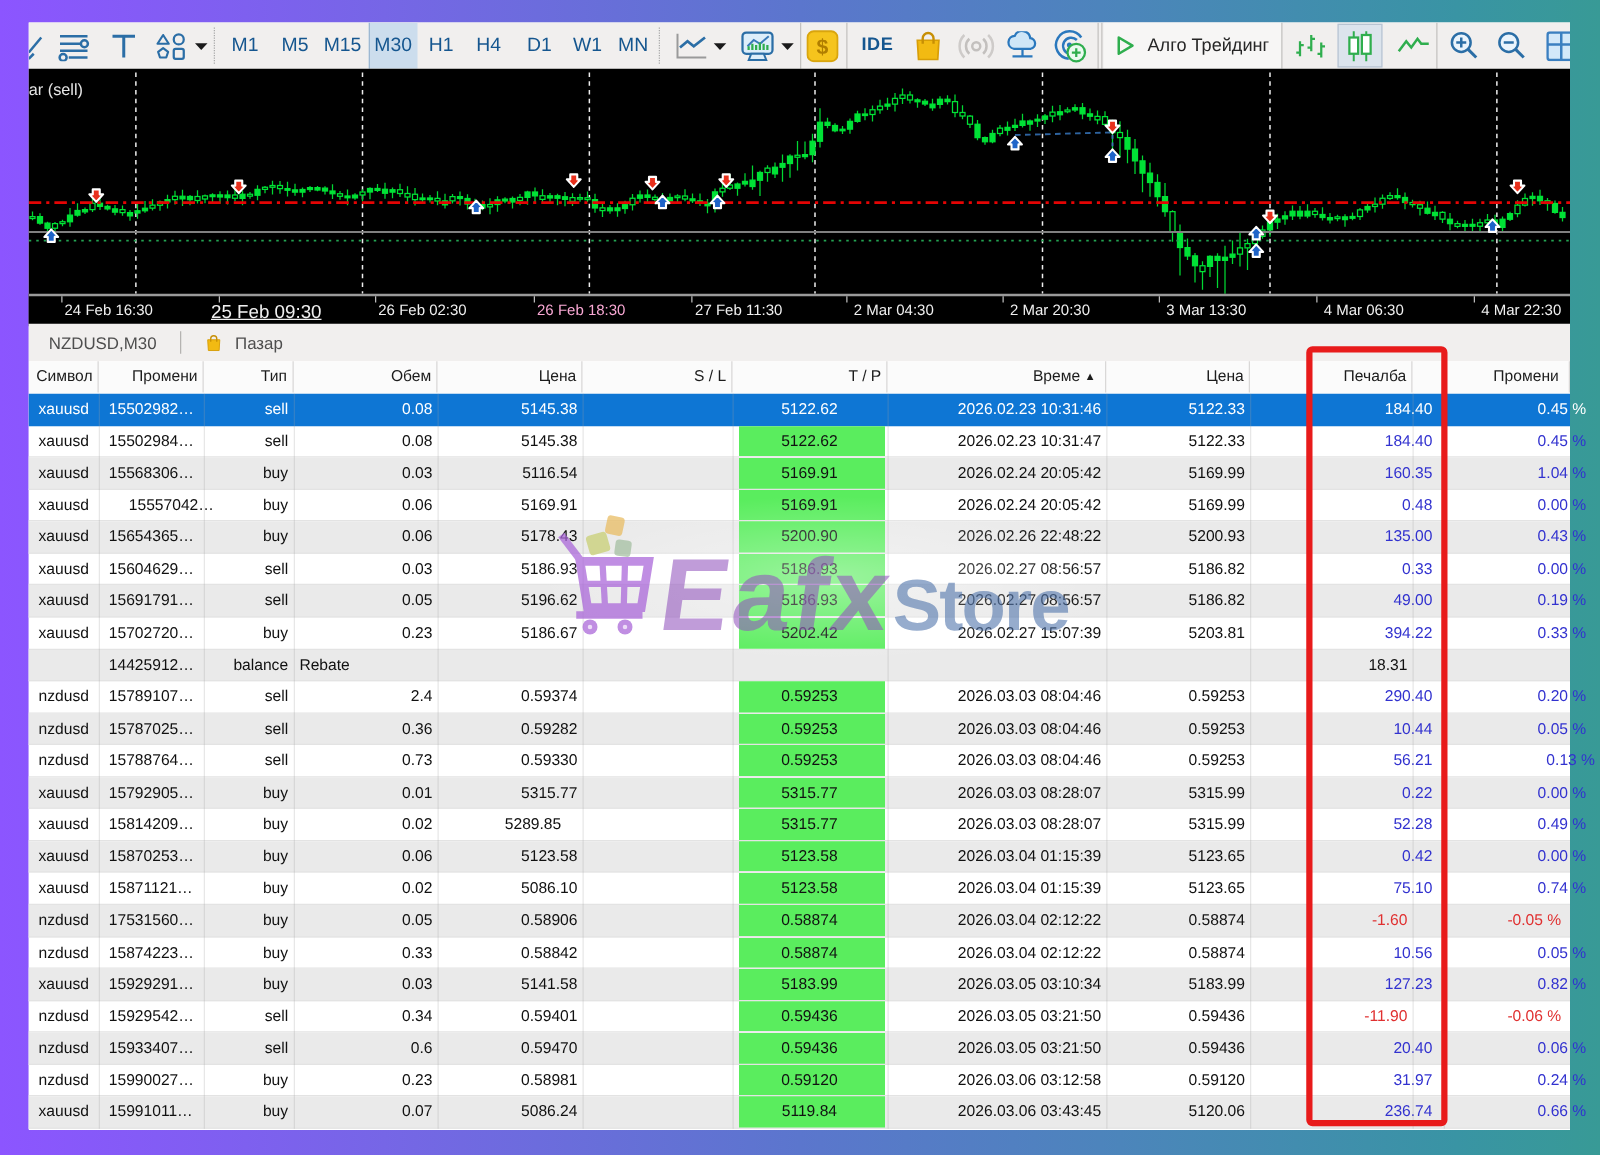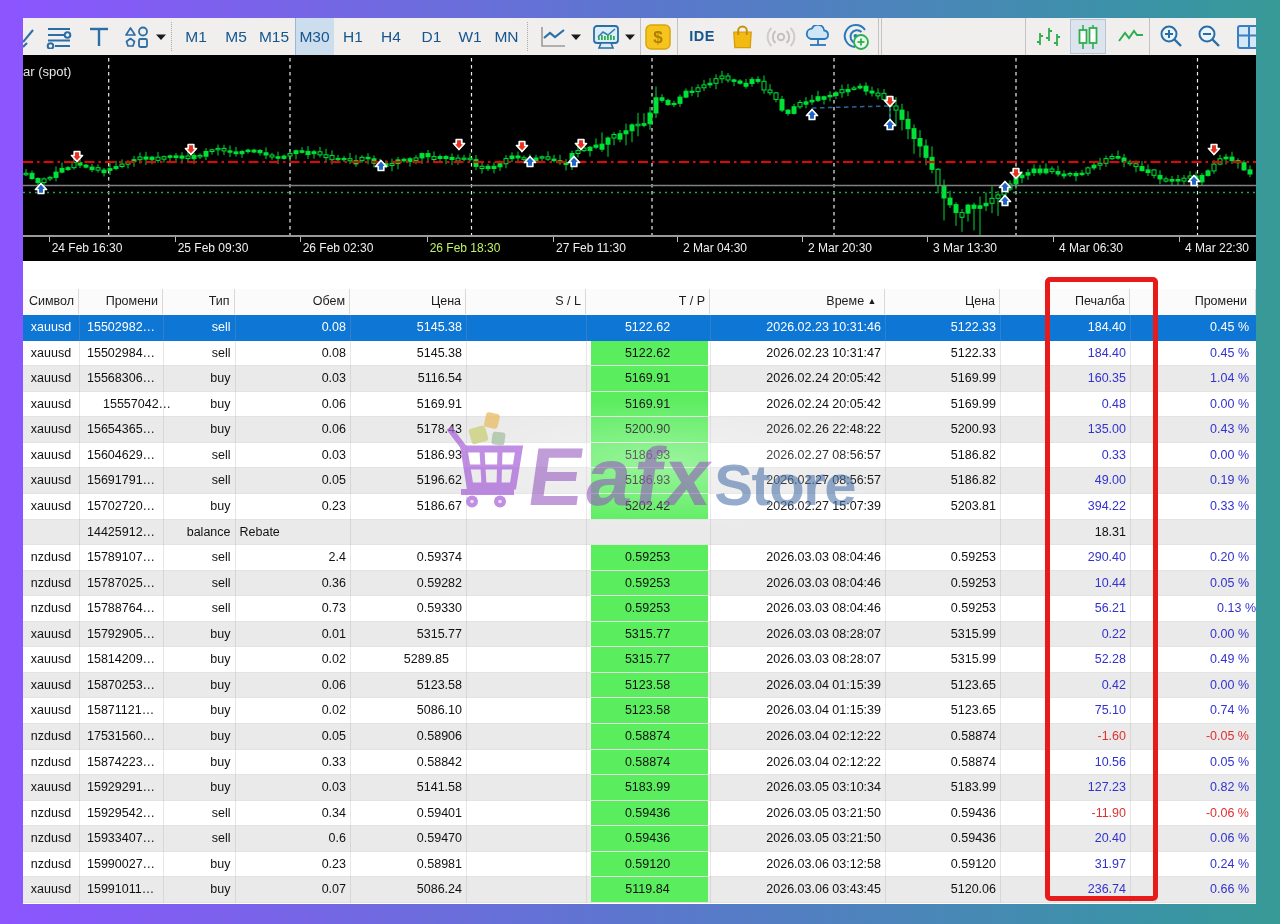--- a/index.html
+++ b/index.html
@@ -18,21 +18,21 @@
   .th{position:absolute;top:0;height:25px;line-height:25px;text-align:right;border-right:1px solid #d9d8d7;box-sizing:border-box;padding-right:4px;}
   .tbody{position:absolute;left:0;top:297px;width:1233px;height:588px;background:#fff;font-size:12.5px;color:#111;}
   .row{position:absolute;left:0;width:1233px;height:25.57px;}
   .row.g{background:#eaeaea;}
   .row.sel{background:#0e76d4;color:#fff;}
   .cell{position:absolute;top:0;height:100%;line-height:25.3px;text-align:right;box-sizing:border-box;padding-right:4px;white-space:nowrap;overflow:hidden;}
   .cl{text-align:left;padding-left:8px;padding-right:0;}
   .cc{text-align:center;padding-right:0;}
   .tp{background:#5aed5e;border-left:5px solid transparent;border-right:2px solid transparent;background-clip:padding-box;text-align:center;}
   .sel .tp{background:transparent;}
-  .pos{color:#3232cf;} .neg{color:#e03030;}
+  .pos{color:#3232cf;margin-left:20px;} .neg{color:#e03030;}
   .sel .pos{color:#fff;}
   .redbox{position:absolute;left:1045px;top:277px;width:113px;height:624px;border:5px solid #e81b1b;border-radius:5px;box-sizing:border-box;z-index:50;}
   .wm{position:absolute;left:0;top:0;z-index:40;}
 </style>
 </head>
 <body>
 <div class="win">
   <div class="toolbar" id="toolbar">
       <div class="tbi" style="left:0px;width:12px;">
         <svg width="12" height="22" viewBox="0 0 12 22">
@@ -143,20 +143,26 @@
           <path d="M23 7 a11 11 0 1 0 -10 17" fill="none" stroke="#2b78bd" stroke-width="2"></path>
           <path d="M19.5 9 a6.5 6.5 0 1 0 -6 11" fill="none" stroke="#2b78bd" stroke-width="2"></path>
           <circle cx="13.5" cy="13" r="2" fill="#2b78bd"></circle>
           <circle cx="19" cy="19" r="7" fill="#eafaf0" stroke="#2fae4e" stroke-width="1.8"></circle>
           <line x1="15.5" y1="19" x2="22.5" y2="19" stroke="#2fae4e" stroke-width="1.8"></line>
           <line x1="19" y1="15.5" x2="19" y2="22.5" stroke="#2fae4e" stroke-width="1.8"></line>
         </svg>
       </div>
       <div class="sepline" style="left:855px;"></div>
       <div class="sepline" style="left:858px;"></div>
+      <div style="position:absolute;left:860px;top:0;width:142px;height:37px;background:#f7f6f5;display:flex;align-items:center;">
+        <svg width="17" height="17" viewBox="0 0 17 17" style="margin-left:9px;">
+          <path d="M3 2 L14 8.5 L3 15 Z" fill="none" stroke="#2fae4e" stroke-width="2" stroke-linejoin="round"></path>
+        </svg>
+        <span style="font-size:14.5px;color:#262626;margin-left:9px;">Алго Трейдинг</span>
+      </div>
       <div class="sepline" style="left:1002px;"></div>
       <div class="tbi" style="left:1012px;width:28px;">
         <svg width="26" height="24" viewBox="0 0 26 24">
           <path d="M4 20 L4 8 M4 11 L7 11 M1 17 L4 17" stroke="#2fae4e" stroke-width="1.8" fill="none"></path>
           <path d="M13 16 L13 3 M13 6 L16 6 M10 13 L13 13" stroke="#2fae4e" stroke-width="1.8" fill="none"></path>
           <path d="M21 21 L21 9 M21 12 L24 12 M18 18 L21 18" stroke="#2fae4e" stroke-width="1.8" fill="none"></path>
         </svg>
       </div>
       <div style="position:absolute;left:1047px;top:1px;width:36px;height:35px;background:#dce4ed;border:1px solid #b8c4d2;box-sizing:border-box;display:flex;align-items:center;justify-content:center;">
         <svg width="24" height="26" viewBox="0 0 24 26">
@@ -630,43 +636,52 @@
         <polygon points="15.2,138.5 20.8,138.5 20.8,134.5 23.5,134.5 18.0,128.5 12.5,134.5 15.2,134.5" fill="#1f64c8" stroke="#ffffff" stroke-width="1.7" stroke-linejoin="round"></polygon>
         <polygon points="355.2,115.5 360.8,115.5 360.8,111.5 363.5,111.5 358.0,105.5 352.5,111.5 355.2,111.5" fill="#1f64c8" stroke="#ffffff" stroke-width="1.7" stroke-linejoin="round"></polygon>
         <polygon points="504.2,111.5 509.8,111.5 509.8,107.5 512.5,107.5 507.0,101.5 501.5,107.5 504.2,107.5" fill="#1f64c8" stroke="#ffffff" stroke-width="1.7" stroke-linejoin="round"></polygon>
         <polygon points="548.2,111.5 553.8,111.5 553.8,107.5 556.5,107.5 551.0,101.5 545.5,107.5 548.2,107.5" fill="#1f64c8" stroke="#ffffff" stroke-width="1.7" stroke-linejoin="round"></polygon>
         <polygon points="786.2,64.5 791.8,64.5 791.8,60.5 794.5,60.5 789.0,54.5 783.5,60.5 786.2,60.5" fill="#1f64c8" stroke="#ffffff" stroke-width="1.7" stroke-linejoin="round"></polygon>
         <polygon points="864.2,74.5 869.8,74.5 869.8,70.5 872.5,70.5 867.0,64.5 861.5,70.5 864.2,70.5" fill="#1f64c8" stroke="#ffffff" stroke-width="1.7" stroke-linejoin="round"></polygon>
         <polygon points="979.2,136.5 984.8,136.5 984.8,132.5 987.5,132.5 982.0,126.5 976.5,132.5 979.2,132.5" fill="#1f64c8" stroke="#ffffff" stroke-width="1.7" stroke-linejoin="round"></polygon>
         <polygon points="979.2,150.5 984.8,150.5 984.8,146.5 987.5,146.5 982.0,140.5 976.5,146.5 979.2,146.5" fill="#1f64c8" stroke="#ffffff" stroke-width="1.7" stroke-linejoin="round"></polygon>
         <polygon points="1168.2,130.5 1173.8,130.5 1173.8,126.5 1176.5,126.5 1171.0,120.5 1165.5,126.5 1168.2,126.5" fill="#1f64c8" stroke="#ffffff" stroke-width="1.7" stroke-linejoin="round"></polygon>
       </svg>
-      <div style="position:absolute;left:0;top:9px;color:#e6e6e6;font-size:13px;">ar (spot)</div>
+      <div style="position:absolute;left:0;top:9px;color:#e6e6e6;font-size:13px;">ar (sell)</div>
       <div style="position:absolute;left:0;top:180px;width:1233px;height:24px;background:#000;border-top:2px solid #9a9a9a;">
         <div style="position:absolute;left:4px;top:4px;width:120px;text-align:center;color:#f0f0f0;font-size:12px;">24 Feb 16:30</div>
         <div style="position:absolute;left:26px;top:0;width:1px;height:5px;background:#bbb;"></div>
-        <div style="position:absolute;left:130px;top:4px;width:120px;text-align:center;color:#f0f0f0;font-size:12px;">25 Feb 09:30</div>
+        <div style="position:absolute;left:130px;top:4px;width:120px;text-align:center;color:#f0f0f0;font-size:15px;text-decoration:underline;">25 Feb 09:30</div>
         <div style="position:absolute;left:152px;top:0;width:1px;height:5px;background:#bbb;"></div>
         <div style="position:absolute;left:255px;top:4px;width:120px;text-align:center;color:#f0f0f0;font-size:12px;">26 Feb 02:30</div>
         <div style="position:absolute;left:277px;top:0;width:1px;height:5px;background:#bbb;"></div>
-        <div style="position:absolute;left:382px;top:4px;width:120px;text-align:center;color:#bef264;font-size:12px;">26 Feb 18:30</div>
+        <div style="position:absolute;left:382px;top:4px;width:120px;text-align:center;color:#f9a8d4;font-size:12px;">26 Feb 18:30</div>
         <div style="position:absolute;left:404px;top:0;width:1px;height:5px;background:#bbb;"></div>
         <div style="position:absolute;left:508px;top:4px;width:120px;text-align:center;color:#f0f0f0;font-size:12px;">27 Feb 11:30</div>
         <div style="position:absolute;left:530px;top:0;width:1px;height:5px;background:#bbb;"></div>
         <div style="position:absolute;left:632px;top:4px;width:120px;text-align:center;color:#f0f0f0;font-size:12px;">2 Mar 04:30</div>
         <div style="position:absolute;left:654px;top:0;width:1px;height:5px;background:#bbb;"></div>
         <div style="position:absolute;left:757px;top:4px;width:120px;text-align:center;color:#f0f0f0;font-size:12px;">2 Mar 20:30</div>
         <div style="position:absolute;left:779px;top:0;width:1px;height:5px;background:#bbb;"></div>
         <div style="position:absolute;left:882px;top:4px;width:120px;text-align:center;color:#f0f0f0;font-size:12px;">3 Mar 13:30</div>
         <div style="position:absolute;left:904px;top:0;width:1px;height:5px;background:#bbb;"></div>
         <div style="position:absolute;left:1008px;top:4px;width:120px;text-align:center;color:#f0f0f0;font-size:12px;">4 Mar 06:30</div>
         <div style="position:absolute;left:1030px;top:0;width:1px;height:5px;background:#bbb;"></div>
         <div style="position:absolute;left:1134px;top:4px;width:120px;text-align:center;color:#f0f0f0;font-size:12px;">4 Mar 22:30</div>
         <div style="position:absolute;left:1156px;top:0;width:1px;height:5px;background:#bbb;"></div>
       </div>
+    </div>
+  <div class="tabrow" id="tabrow">
+      <div style="position:absolute;left:16px;top:0;height:30px;line-height:31px;color:#4e4e4e;">NZDUSD,M30</div>
+      <div style="position:absolute;left:121px;top:6px;width:1px;height:18px;background:#b5b3b1;"></div>
+      <svg width="14" height="17" viewBox="0 0 26 26" style="position:absolute;left:141px;top:7px;">
+        <path d="M4 8 L22 8 L21 24 L5 24 Z" fill="#f2ba12" stroke="#d89e07" stroke-width="1.4"></path>
+        <path d="M8.5 11 L8.5 6.5 a4.5 4.5 0 0 1 9 0 L17.5 11" fill="none" stroke="#c78f05" stroke-width="2"></path>
+      </svg>
+      <div style="position:absolute;left:165px;top:0;height:30px;line-height:31px;color:#4e4e4e;">Пазар</div>
     </div>
   <div class="thead" id="thead">
       <div class="th" style="left:0px;width:56px;">Символ</div>
       <div class="th" style="left:56px;width:84px;">Промени</div>
       <div class="th" style="left:140px;width:71.5px;">Тип</div>
       <div class="th" style="left:211.5px;width:115.5px;">Обем</div>
       <div class="th" style="left:327px;width:116px;">Цена</div>
       <div class="th" style="left:443px;width:120px;">S / L</div>
       <div class="th" style="left:563px;width:124px;">T / P</div>
       <div class="th" style="left:687px;width:175px;">Време <span style="font-size:9px;position:relative;top:-1px;">▲</span>&nbsp;</div>

